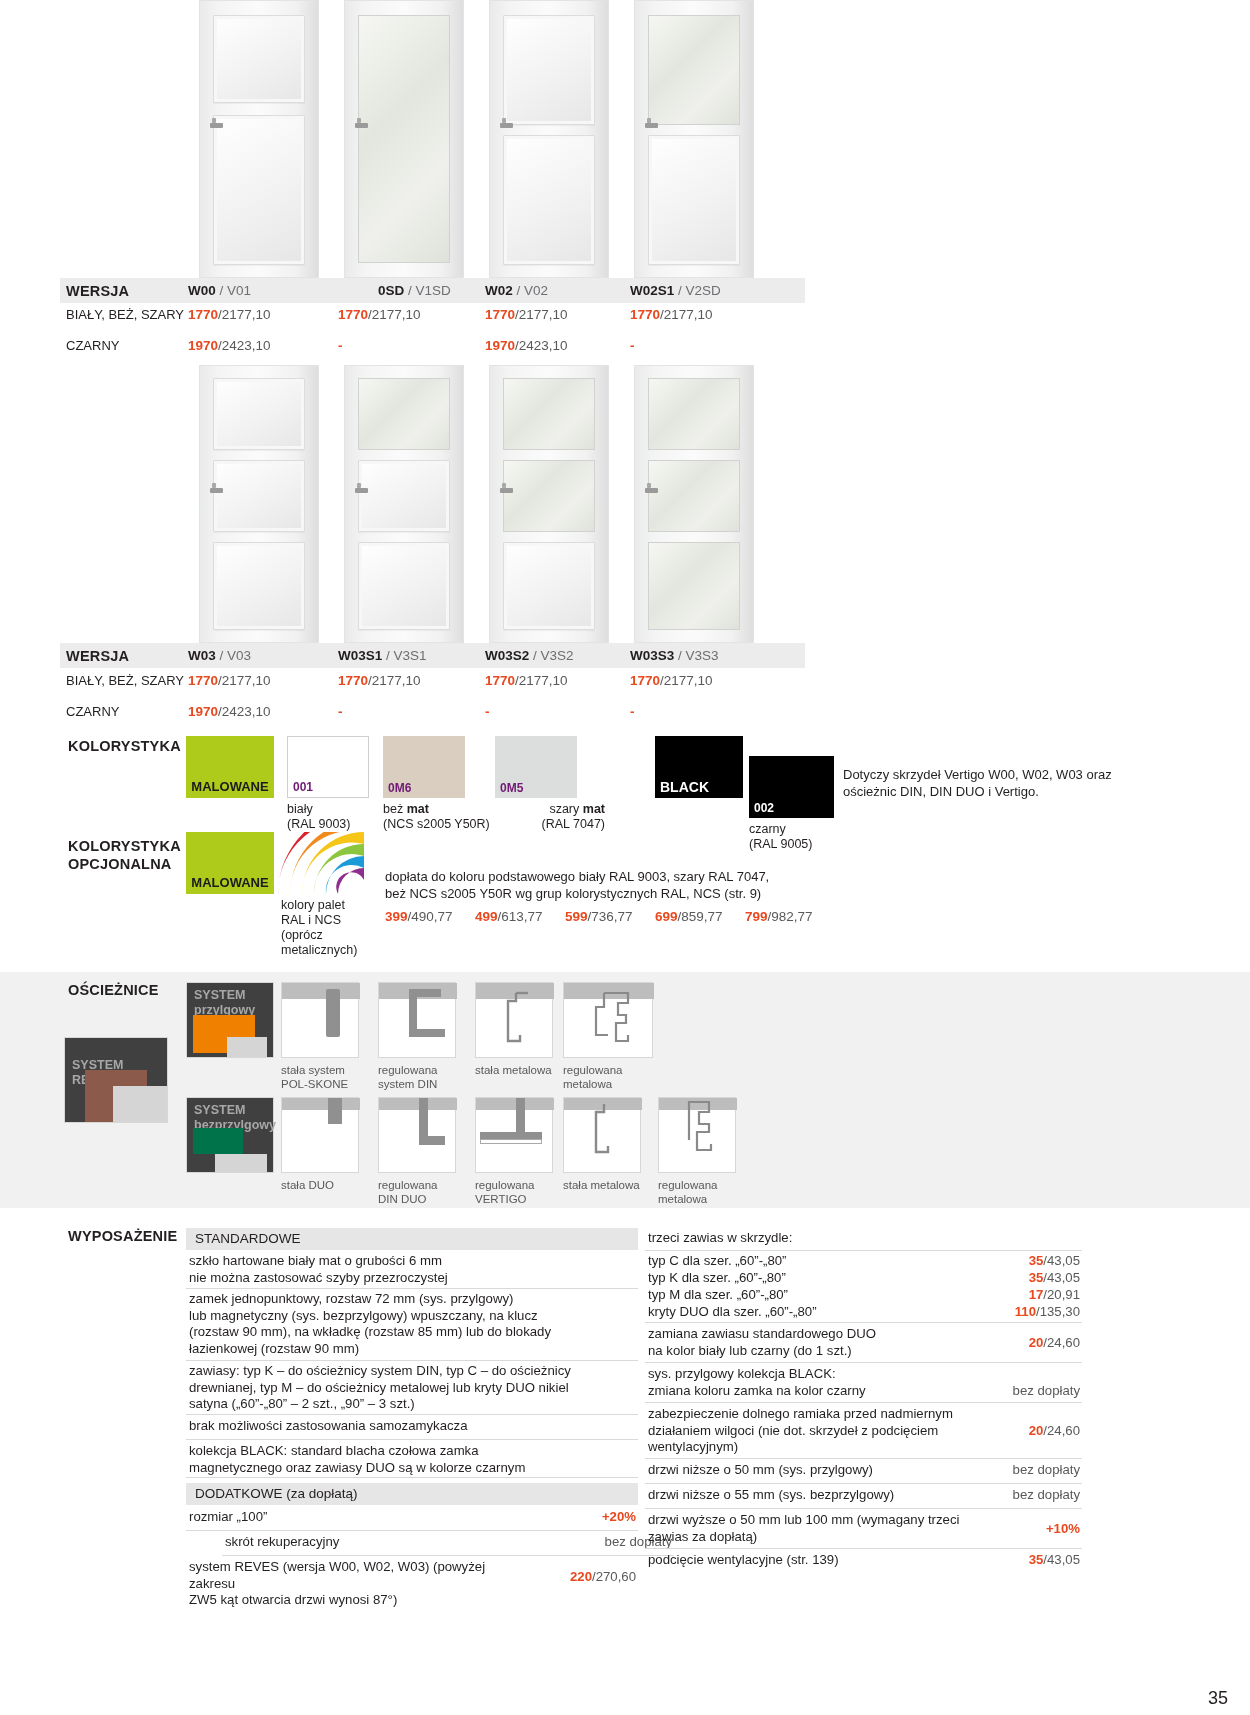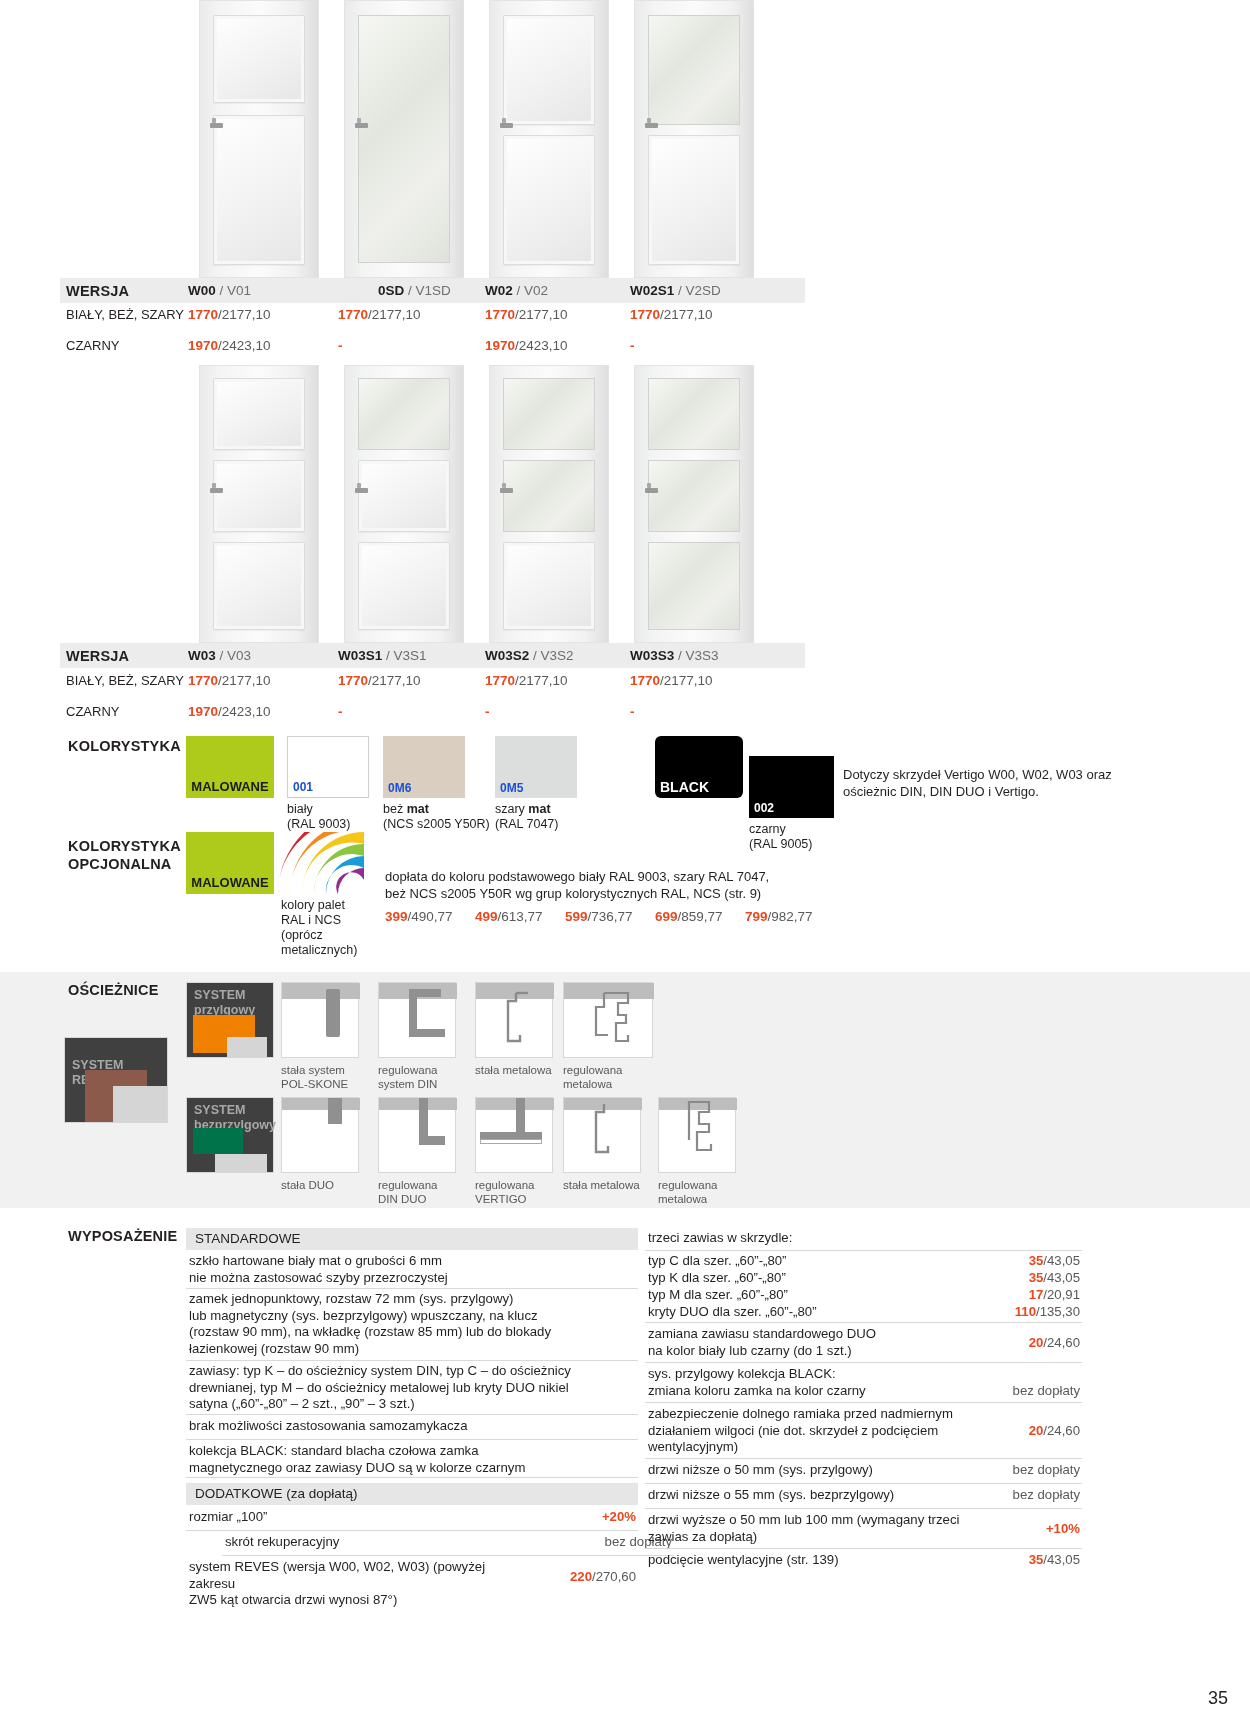--- a/index.html
+++ b/index.html
@@ -61,21 +61,21 @@
   .spec-c.i0 { left:128px; } .spec-c.i1 { left:278px; }
   .spec-c.i2 { left:425px; } .spec-c.i3 { left:570px; }
   .ver-code { font-weight:bold; color:#231f20; }
   .ver-alt  { color:#6d6e71; }
 
   
   .sw { position:absolute; }
   .sw-box { position:relative; }
   .sw-tag {
     position:absolute; left:5px; bottom:3px;
-    font-size:12px; font-weight:bold; color:#1d4ed8;
+    font-size:12px; font-weight:bold; color:#701a75;
   }
   .sw-tag.onblack { color:#ffffff; }
   .sw-cap { position:absolute; font-size:12.5px; line-height:15px; color:#231f20; }
   .malowane {
     background:#aecb1c; color:#1c1c1c; font-weight:bold;
     font-size:13px; display:flex; align-items:flex-end; justify-content:center;
     padding-bottom:4px;
   }
   .rainbow { position:absolute; overflow:hidden; }
 
@@ -252,28 +252,28 @@
     <div class="sw-cap" style="left:0;top:66px;width:125px;">
       <span>beż </span><b>mat</b><br>
       <span>(NCS s2005 Y50R)</span>
     </div>
   </div>
 
   <div class="sw" style="left:495px;top:736px;">
     <div class="sw-box" style="width:82px;height:62px;background:#dcdddd;">
       <div class="sw-tag">0M5</div>
     </div>
-    <div class="sw-cap" style="left:0;top:66px;width:110px;">
+    <div class="sw-cap" style="left:0;top:66px;width:110px;text-align:right;">
       <span>szary </span><b>mat</b><br>
       <span>(RAL 7047)</span>
     </div>
   </div>
 
   <div class="sw" style="left:655px;top:736px;">
-    <div class="sw-box" style="width:88px;height:62px;background:#000000;border-radius:6px;">
+    <div class="sw-box" style="width:88px;height:62px;background:#000000;">
       <div class="sw-tag onblack" style="font-size:14px;">BLACK</div>
     </div>
   </div>
 
   <div class="sw" style="left:749px;top:756px;">
     <div class="sw-box" style="width:85px;height:62px;background:#000000;">
       <div class="sw-tag onblack">002</div>
     </div>
     <div class="sw-cap" style="left:0;top:66px;width:110px;">
       <span>czarny</span><br>

